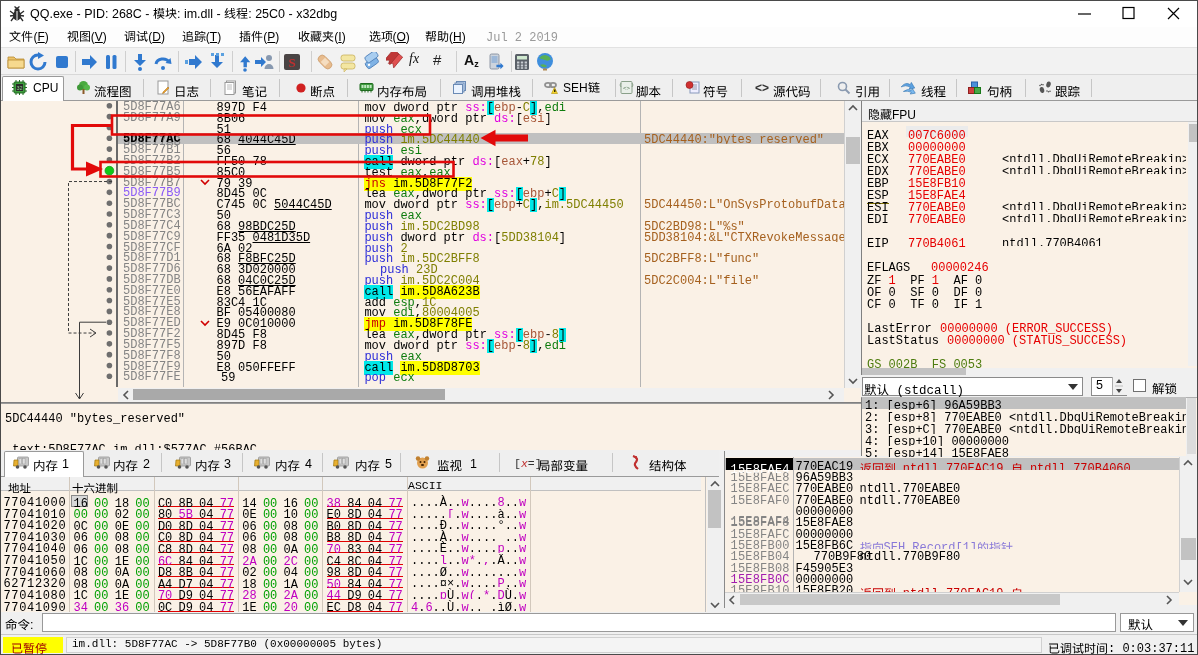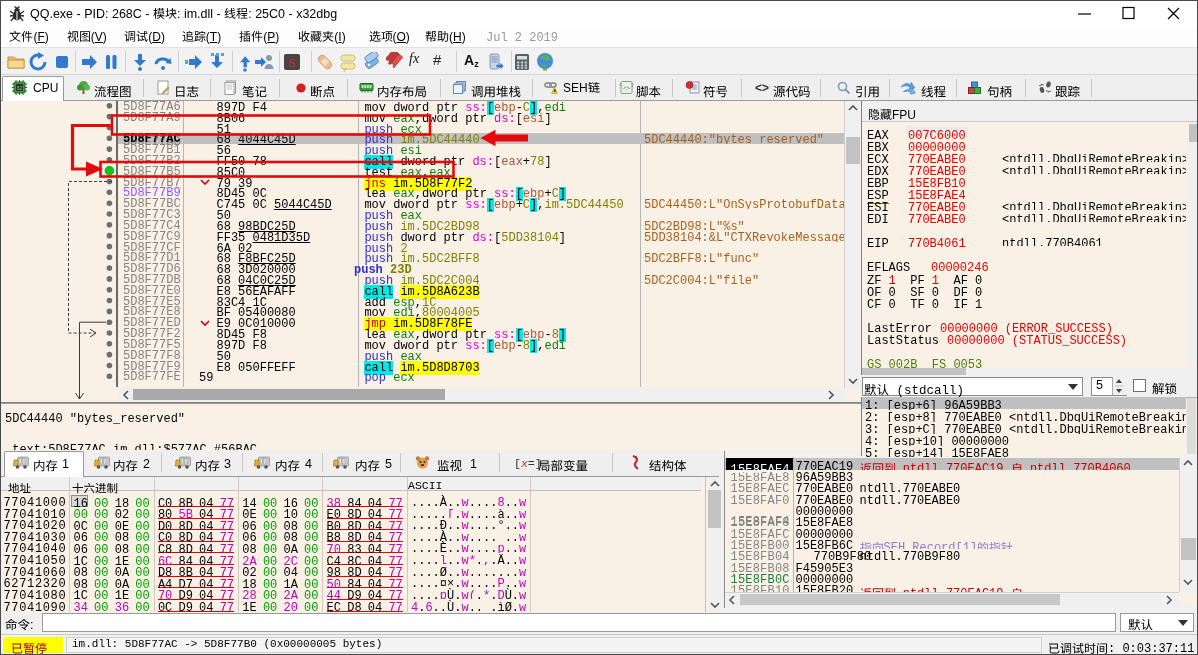--- a/index.html
+++ b/index.html
@@ -527,21 +527,21 @@
 <div style="position:absolute;left:644px;top:230.74px;width:202px;height:10.82px;line-height:10.5px;overflow:hidden;"><span class="mo" style="color:#a5601e">5DD38104:&amp;L"CTXRevokeMessageS</span></div>
 <div style="position:absolute;left:123px;top:241.56px;height:10.82px;font-size:12px;line-height:10.5px;color:#848484;"><span class="mo" style="font-size:12px;color:#848484">5D8F77CF</span></div>
 <div style="position:absolute;left:216.5px;top:241.56px;height:10.82px;line-height:10.5px;"><span class="mo">6A 02</span></div>
 <div style="position:absolute;left:364.4px;top:241.56px;height:10.82px;line-height:10.5px;"><span class="mo"><span style="color:#2b2bd8">push </span><span style="color:#7f7f00">2</span></span></div>
 <div style="position:absolute;left:123px;top:252.38px;height:10.82px;font-size:12px;line-height:10.5px;color:#848484;"><span class="mo" style="font-size:12px;color:#848484">5D8F77D1</span></div>
 <div style="position:absolute;left:216.5px;top:252.38px;height:10.82px;line-height:10.5px;"><span class="mo">68 <span style="text-decoration:underline">F8BFC25D</span></span></div>
 <div style="position:absolute;left:364.4px;top:252.38px;height:10.82px;line-height:10.5px;"><span class="mo"><span style="color:#2b2bd8">push </span><span style="color:#7f7f00">im.5DC2BFF8</span></span></div>
 <div style="position:absolute;left:644px;top:252.38px;width:202px;height:10.82px;line-height:10.5px;overflow:hidden;"><span class="mo" style="color:#a5601e">5DC2BFF8:L"func"</span></div>
 <div style="position:absolute;left:123px;top:263.2px;height:10.82px;font-size:12px;line-height:10.5px;color:#848484;"><span class="mo" style="font-size:12px;color:#848484">5D8F77D6</span></div>
 <div style="position:absolute;left:216.5px;top:263.2px;height:10.82px;line-height:10.5px;"><span class="mo">68 3D020000</span></div>
-<div style="position:absolute;left:354px;top:263.2px;height:10.82px;line-height:10.5px;font-weight:bold;"><span class="mo"><span style="color:#2b2bd8">push </span><span style="color:#7f7f00">23D</span></span></div>
+<div style="position:absolute;left:380px;top:263.2px;height:10.82px;line-height:10.5px;"><span class="mo"><span style="color:#2b2bd8">push </span><span style="color:#7f7f00">23D</span></span></div>
 <div style="position:absolute;left:123px;top:274.02px;height:10.82px;font-size:12px;line-height:10.5px;color:#848484;"><span class="mo" style="font-size:12px;color:#848484">5D8F77DB</span></div>
 <div style="position:absolute;left:216.5px;top:274.02px;height:10.82px;line-height:10.5px;"><span class="mo">68 <span style="text-decoration:underline">04C0C25D</span></span></div>
 <div style="position:absolute;left:364.4px;top:274.02px;height:10.82px;line-height:10.5px;"><span class="mo"><span style="color:#2b2bd8">push </span><span style="color:#7f7f00">im.5DC2C004</span></span></div>
 <div style="position:absolute;left:644px;top:274.02px;width:202px;height:10.82px;line-height:10.5px;overflow:hidden;"><span class="mo" style="color:#a5601e">5DC2C004:L"file"</span></div>
 <div style="position:absolute;left:123px;top:284.84px;height:10.82px;font-size:12px;line-height:10.5px;color:#848484;"><span class="mo" style="font-size:12px;color:#848484">5D8F77E0</span></div>
 <div style="position:absolute;left:216.5px;top:284.84px;height:10.82px;line-height:10.5px;"><span class="mo">E8 56EAFAFF</span></div>
 <div style="position:absolute;left:364.4px;top:284.84px;height:10.82px;line-height:10.5px;"><span class="mo"><span style="background:#00e8e8;color:#000">call</span><span style="color:#000000"> </span><span style="background:#ffff00;color:#000">im.5D8A623B</span></span></div>
 <div style="position:absolute;left:123px;top:295.66px;height:10.82px;font-size:12px;line-height:10.5px;color:#848484;"><span class="mo" style="font-size:12px;color:#848484">5D8F77E5</span></div>
 <div style="position:absolute;left:216.5px;top:295.66px;height:10.82px;line-height:10.5px;"><span class="mo">83C4 1C</span></div>
 <div style="position:absolute;left:364.4px;top:295.66px;height:10.82px;line-height:10.5px;"><span class="mo"><span style="color:#000000">add </span><span style="color:#0e7c0e">esp</span><span style="color:#000000">,</span><span style="color:#7f7f00">1C</span></span></div>
@@ -560,21 +560,21 @@
 <div style="position:absolute;left:123px;top:338.94px;height:10.82px;font-size:12px;line-height:10.5px;color:#848484;"><span class="mo" style="font-size:12px;color:#848484">5D8F77F5</span></div>
 <div style="position:absolute;left:216.5px;top:338.94px;height:10.82px;line-height:10.5px;"><span class="mo">897D F8</span></div>
 <div style="position:absolute;left:364.4px;top:338.94px;height:10.82px;line-height:10.5px;"><span class="mo"><span style="color:#000000">mov </span><span style="color:#000000">dword ptr </span><span style="color:#e000e0">ss:</span><span style="background:#00e8e8;color:#000">[</span><span style="color:#a65536">ebp</span><span style="color:#000000">-</span><span style="color:#7f7f00">8</span><span style="background:#00e8e8;color:#000">]</span><span style="color:#000000">,</span><span style="color:#0e7c0e">edi</span></span></div>
 <div style="position:absolute;left:123px;top:349.76px;height:10.82px;font-size:12px;line-height:10.5px;color:#848484;"><span class="mo" style="font-size:12px;color:#848484">5D8F77F8</span></div>
 <div style="position:absolute;left:216.5px;top:349.76px;height:10.82px;line-height:10.5px;"><span class="mo">50</span></div>
 <div style="position:absolute;left:364.4px;top:349.76px;height:10.82px;line-height:10.5px;"><span class="mo"><span style="color:#2b2bd8">push </span><span style="color:#0e7c0e">eax</span></span></div>
 <div style="position:absolute;left:123px;top:360.58px;height:10.82px;font-size:12px;line-height:10.5px;color:#848484;"><span class="mo" style="font-size:12px;color:#848484">5D8F77F9</span></div>
 <div style="position:absolute;left:216.5px;top:360.58px;height:10.82px;line-height:10.5px;"><span class="mo">E8 050FFEFF</span></div>
 <div style="position:absolute;left:364.4px;top:360.58px;height:10.82px;line-height:10.5px;"><span class="mo"><span style="background:#00e8e8;color:#000">call</span><span style="color:#000000"> </span><span style="background:#ffff00;color:#000">im.5D8D8703</span></span></div>
 <div style="position:absolute;left:123px;top:371.4px;height:10.82px;font-size:12px;line-height:10.5px;color:#848484;"><span class="mo" style="font-size:12px;color:#848484">5D8F77FE</span></div>
-<div style="position:absolute;left:199px;top:371.4px;height:10.82px;line-height:10.5px;text-align:center;"><span class="mo">59</span></div>
+<div style="position:absolute;left:221px;top:371.4px;height:10.82px;line-height:10.5px;text-align:center;"><span class="mo">59</span></div>
 <div style="position:absolute;left:364.4px;top:371.4px;height:10.82px;line-height:10.5px;"><span class="mo"><span style="color:#2b2bd8">pop </span><span style="color:#0e7c0e">ecx</span></span></div>
 <svg style="position:absolute;left:0px;top:101px;width:862px;height:302px;z-index:5;" viewBox="0 0 862 302">
     <circle cx="109.4" cy="4.8" r="2.8" fill="#6e6e6e"></circle>
     <circle cx="109.4" cy="15.62" r="2.8" fill="#6e6e6e"></circle>
     <circle cx="109.4" cy="26.44" r="2.8" fill="#6e6e6e"></circle>
     <circle cx="109.4" cy="37.26" r="2.8" fill="#6e6e6e"></circle>
     <circle cx="109.4" cy="48.08" r="2.8" fill="#6e6e6e"></circle>
     <circle cx="109.4" cy="58.9" r="2.8" fill="#6e6e6e"></circle>
     <circle cx="109.4" cy="69.72" r="4.4" fill="#10c818" stroke="#0a9a10" stroke-width="0.7"></circle>
     <circle cx="109.4" cy="80.54" r="2.8" fill="#6e6e6e"></circle>
@@ -963,21 +963,21 @@
         <use href="#u7684"></use>
         <use href="#u6307" x="1000"></use>
         <use href="#u9488" x="2000"></use>
       </g>
     </svg></div>
 <div style="position:absolute;left:730.5px;top:549.3px;height:11.35px;overflow:hidden;line-height:11px;"><span class="mo" style="color:#848484;letter-spacing:0.2px">15E8FB04</span></div>
 <div style="position:absolute;left:795.5px;top:549.3px;height:11.35px;overflow:hidden;line-height:11px;margin-left:18px;"><span class="mo">770B9F80</span></div>
 <div style="position:absolute;left:859.5px;top:549.3px;height:11.35px;overflow:hidden;line-height:11px;"><span class="mo">ntdll.770B9F80</span></div>
 <div style="position:absolute;left:730.5px;top:560.65px;height:11.35px;overflow:hidden;line-height:11px;"><span class="mo" style="color:#848484;letter-spacing:0.2px">15E8FB08</span></div>
 <div style="position:absolute;left:795.5px;top:560.65px;height:11.35px;overflow:hidden;line-height:11px;"><span class="mo">F45905E3</span></div>
-<div style="position:absolute;left:730.5px;top:572px;height:11.35px;overflow:hidden;line-height:11px;"><span class="mo" style="color:#15803d;letter-spacing:0.2px">15E8FB0C</span></div>
+<div style="position:absolute;left:730.5px;top:572px;height:11.35px;overflow:hidden;line-height:11px;"><span class="mo" style="color:#a21caf;letter-spacing:0.2px">15E8FB0C</span></div>
 <div style="position:absolute;left:795.5px;top:572px;height:11.35px;overflow:hidden;line-height:11px;"><span class="mo">00000000</span></div>
 <div style="position:absolute;left:730.5px;top:583.35px;height:8.95px;overflow:hidden;line-height:11px;"><span class="mo" style="color:#848484;letter-spacing:0.2px">15E8FB10</span></div>
 <div style="position:absolute;left:795.5px;top:583.35px;height:8.95px;overflow:hidden;line-height:11px;"><span class="mo">15E8FB20</span></div>
 <div style="position:absolute;left:859.5px;top:582.85px;width:318px;height:9.45px;overflow:hidden;white-space:pre;"><svg class="cj" width="36" height="12" viewBox="0 -820 3000 1000" style="vertical-align:-0.18em">
       <g transform="scale(1,-1)" fill="#c80000">
         <use href="#u8FD4"></use>
         <use href="#u56DE" x="1000"></use>
         <use href="#u5230" x="2000"></use>
       </g>
     </svg><span class="mo" style="color:#c80000"> ntdll.770EAC19 </span><svg class="cj" width="12" height="12" viewBox="0 -820 1000 1000" style="vertical-align:-0.18em">

